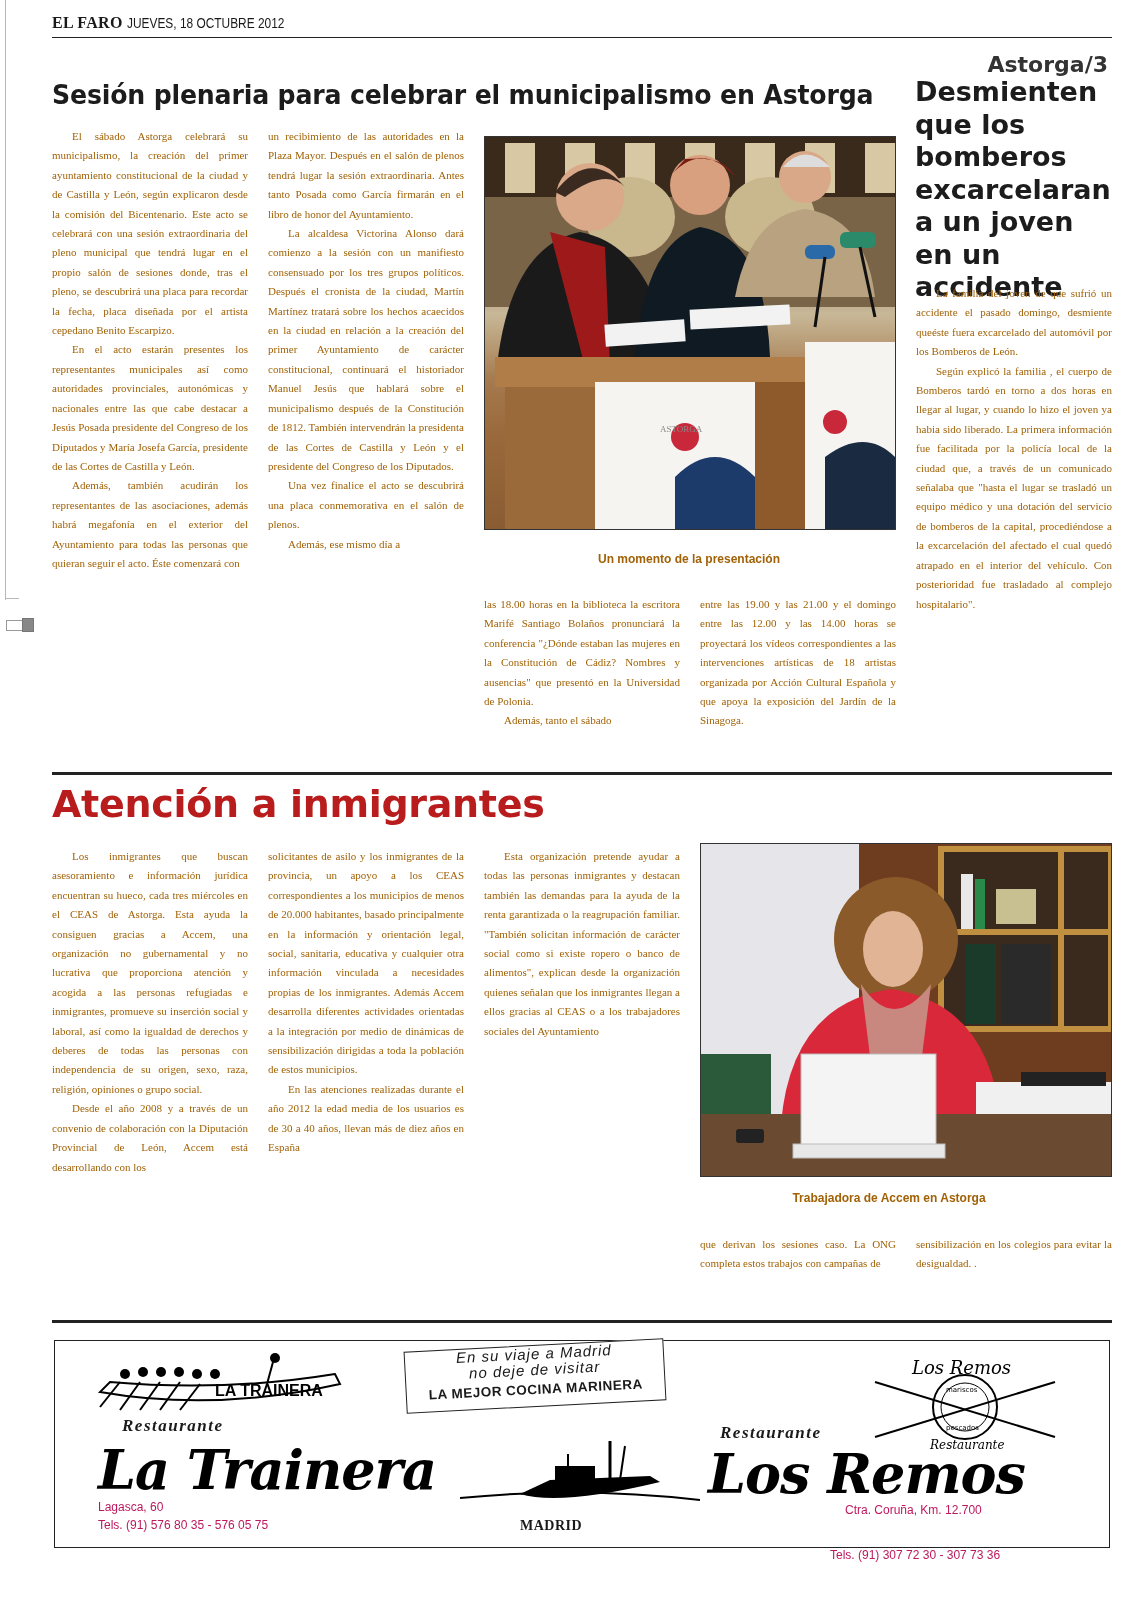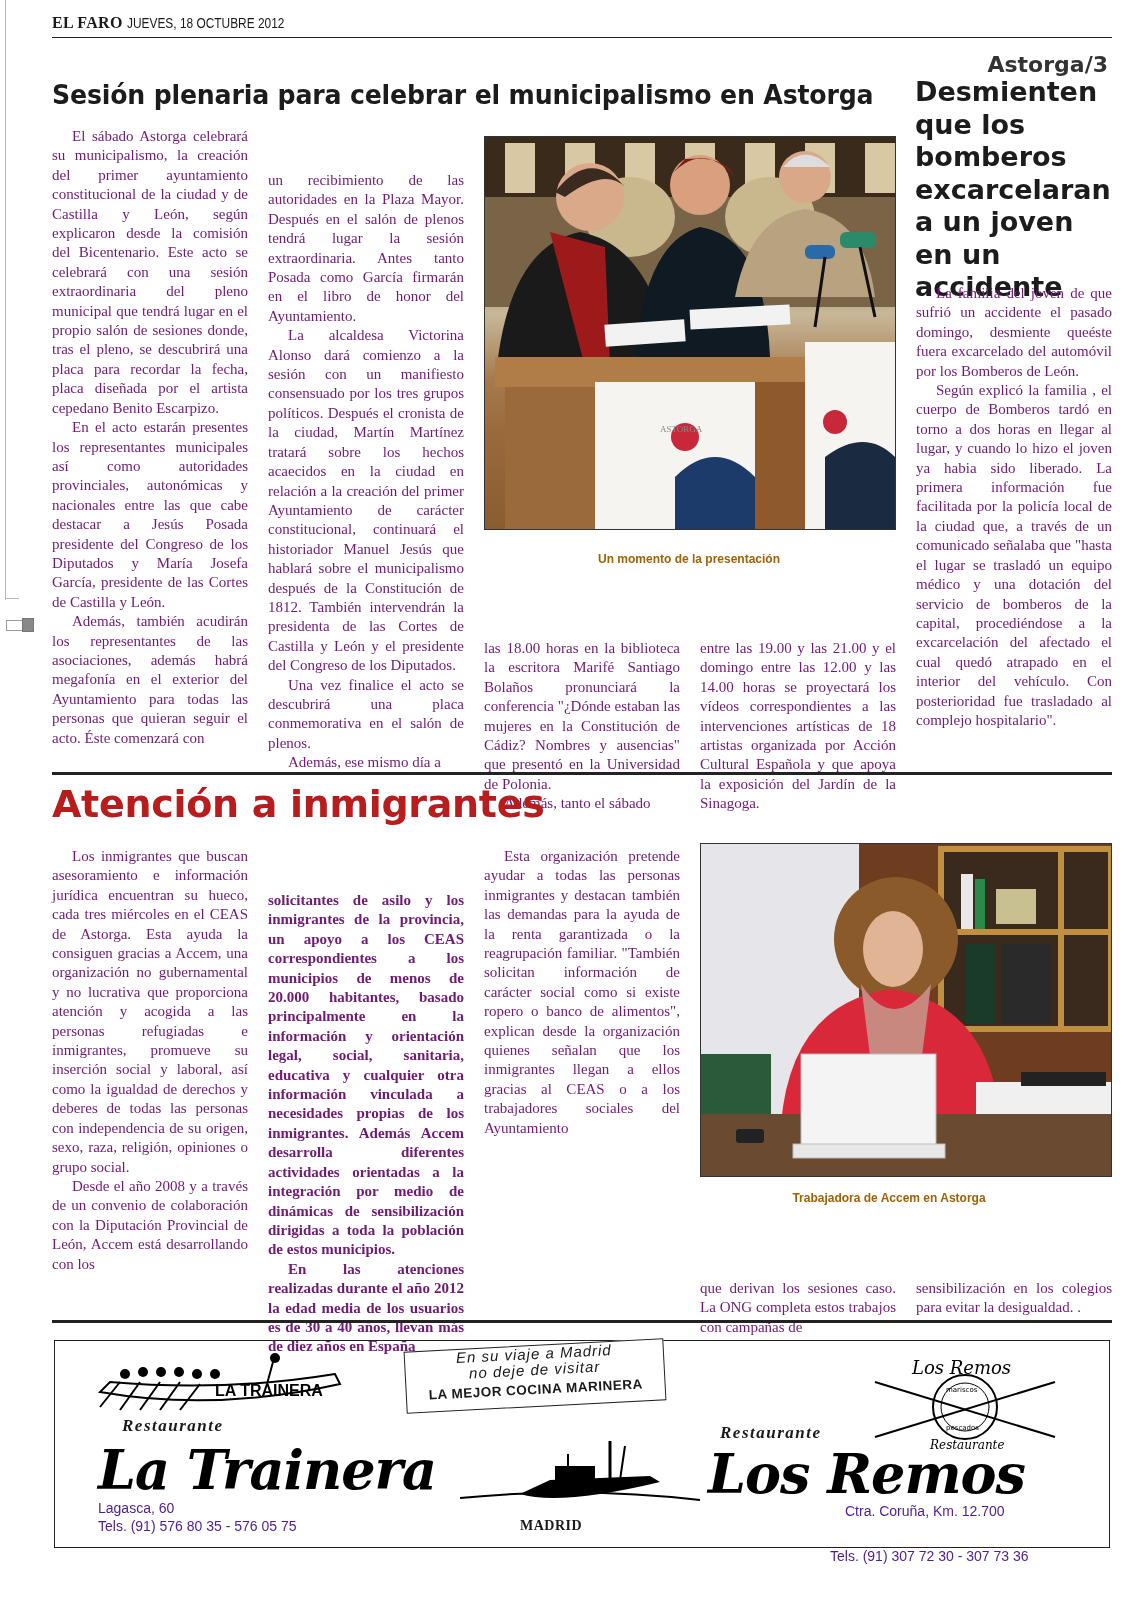--- a/index.html
+++ b/index.html
@@ -18,31 +18,31 @@
   .masthead .date { font-family: "Liberation Sans", sans-serif; font-size: 14px; transform: scaleX(0.85); display: inline-block; transform-origin: left; }
   .section-tag { right: 40px; top: 8px; font-family: "DejaVu Sans", sans-serif; font-weight: bold; font-size: 22px; color: #333; margin-top: 44px; }
   .header-rule { left: 52px; top: 37px; width: 1060px; height: 1px; background: #222; }
 
   
   .h-main { left: 52px; top: 80px; font-family: "DejaVu Sans", sans-serif; font-weight: bold; font-size: 26px; letter-spacing: -0.2px; color: #1c1c1c; transform: scaleX(0.97); transform-origin: left; }
   .h-side { left: 915px; top: 76px; width: 200px; font-family: "DejaVu Sans", sans-serif; font-weight: bold; font-size: 27px; line-height: 32.5px; color: #1c1c1c; }
   .h-second { left: 52px; top: 782px; font-family: "DejaVu Sans", sans-serif; font-weight: bold; font-size: 38px; color: #b91c1c; letter-spacing: -0.3px; }
 
   
-  .col { font-family: "Liberation Serif", serif; font-size: 15px; line-height: 19.4px; text-align: justify; color: #701a75; }
+  .col { font-family: "Liberation Serif", serif; font-size: 11px; line-height: 19.4px; text-align: justify; color: #a16207; }
   .col p { margin: 0; text-indent: 20px; }
-  .col p.noindent { text-indent: 0; margin-top: 44px; }
+  .col p.noindent { text-indent: 0; }
   .col1 { left: 52px; top: 127px; width: 196px; }
   .col2 { left: 268px; top: 127px; width: 196px; }
   .col3 { left: 484px; top: 595px; width: 196px; }
   .col4 { left: 700px; top: 595px; width: 196px; }
   .colS { left: 916px; top: 284px; width: 196px; }
 
   .col5 { left: 52px; top: 847px; width: 196px; }
-  .col6 { left: 268px; top: 847px; width: 196px; font-weight: bold; }
+  .col6 { left: 268px; top: 847px; width: 196px; }
   .col7 { left: 484px; top: 847px; width: 196px; }
   .col8 { left: 700px; top: 1235px; width: 196px; }
   .col9 { left: 916px; top: 1235px; width: 196px; }
 
   .section-rule { left: 52px; top: 772px; width: 1060px; height: 3px; background: #222; }
   .ad-rule { left: 52px; top: 1320px; width: 1060px; height: 3px; background: #222; }
 
   
   .photo { border: 1px solid #333; overflow: hidden; }
   .photo1 { left: 484px; top: 136px; width: 410px; height: 392px;
@@ -53,21 +53,21 @@
   .cap1 { left: 484px; top: 552px; width: 410px; }
   .cap2 { left: 684px; top: 1191px; width: 410px; }
 
   
   .ad-box { left: 54px; top: 1340px; width: 1054px; height: 206px; border: 1px solid #222; }
   .ad-bubble { left: 405px; top: 1345px; width: 258px; height: 60px; border: 1px solid #222; transform: rotate(-3deg); background: #fff; text-align: center; font-family: "Liberation Sans", sans-serif; }
   .ad-bubble .l1, .ad-bubble .l2 { font-style: italic; font-size: 15px; line-height: 16px; letter-spacing: 1px; }
   .ad-bubble .l3 { font-weight: bold; font-size: 13.5px; margin-top: 4px; letter-spacing: 0.5px; }
   .ad-restaurante { font-family: "Liberation Serif", serif; font-style: italic; font-weight: bold; font-size: 17px; letter-spacing: 1.5px; }
   .ad-name { font-family: "DejaVu Serif", serif; font-style: italic; font-weight: bold; font-size: 54px; letter-spacing: -1px; color: #000; }
-  .ad-small { font-family: "Liberation Sans", sans-serif; font-size: 14px; color: #4c1d95; }
+  .ad-small { font-family: "Liberation Sans", sans-serif; font-size: 12px; color: #be185d; }
   .ad-madrid { font-family: Liberation Serif, serif; font-weight: bold; font-size: 14px; letter-spacing: 0.5px; }
 </style>
 </head>
 <body>
 
 <div class="abs edge-line"></div>
 <div class="abs edge-line2"></div>
 <div class="abs edge-handle"></div>
 <div class="abs edge-knob"></div>
 

